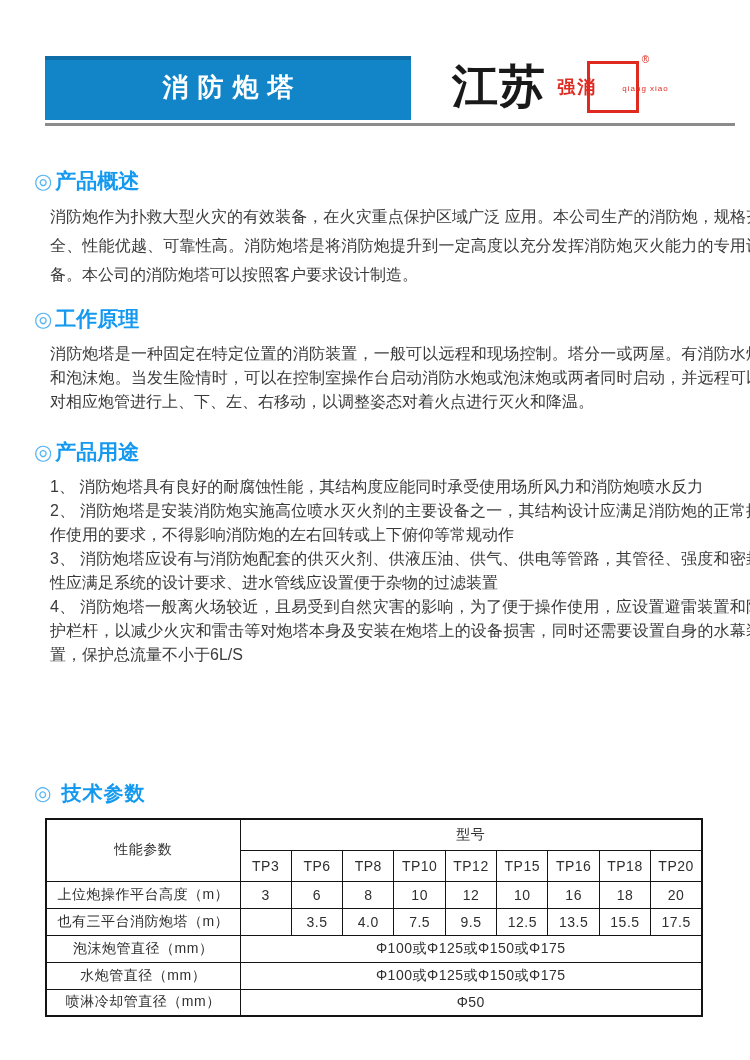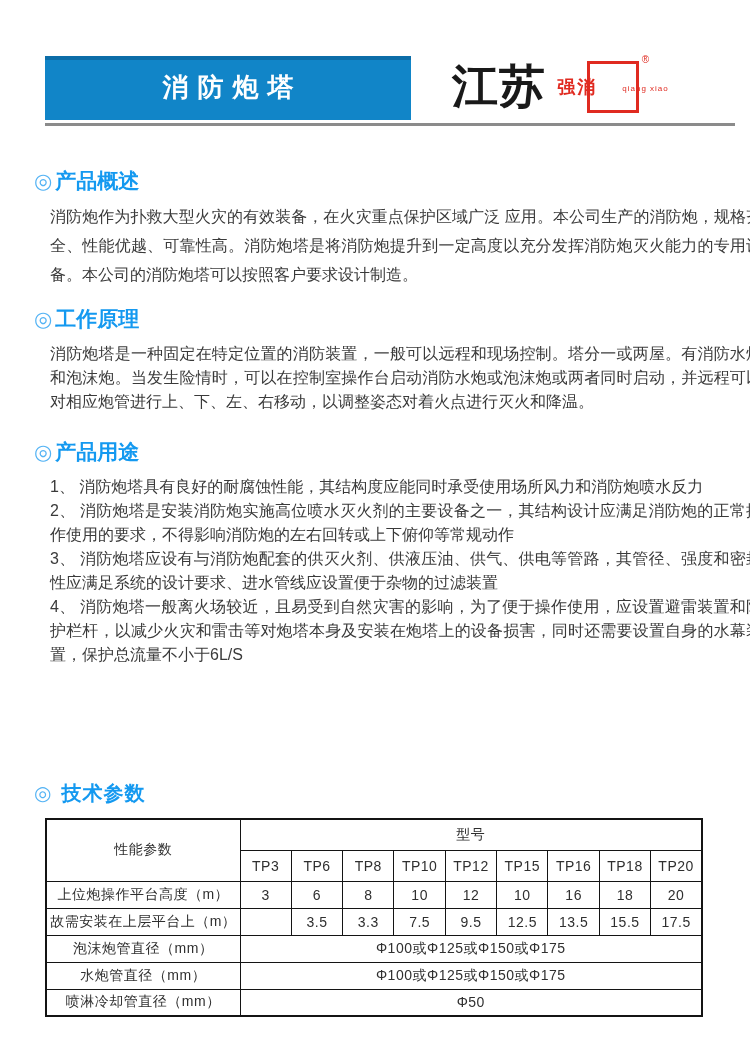--- a/index.html
+++ b/index.html
@@ -141,24 +141,24 @@
     <td>6</td>
     <td>8</td>
     <td>10</td>
     <td>12</td>
     <td>10</td>
     <td>16</td>
     <td>18</td>
     <td>20</td>
   </tr>
   <tr class="drow">
-    <td>故需安装在上层平台上（m）</td>
+    <td>也有三平台消防炮塔（m）</td>
     <td></td>
     <td>3.5</td>
-    <td>3.3</td>
+    <td>4.0</td>
     <td>7.5</td>
     <td>9.5</td>
     <td>12.5</td>
     <td>13.5</td>
     <td>15.5</td>
     <td>17.5</td>
   </tr>
   <tr class="drow">
     <td>泡沫炮管直径（mm）</td>
     <td colspan="9">Φ100或Φ125或Φ150或Φ175</td>

